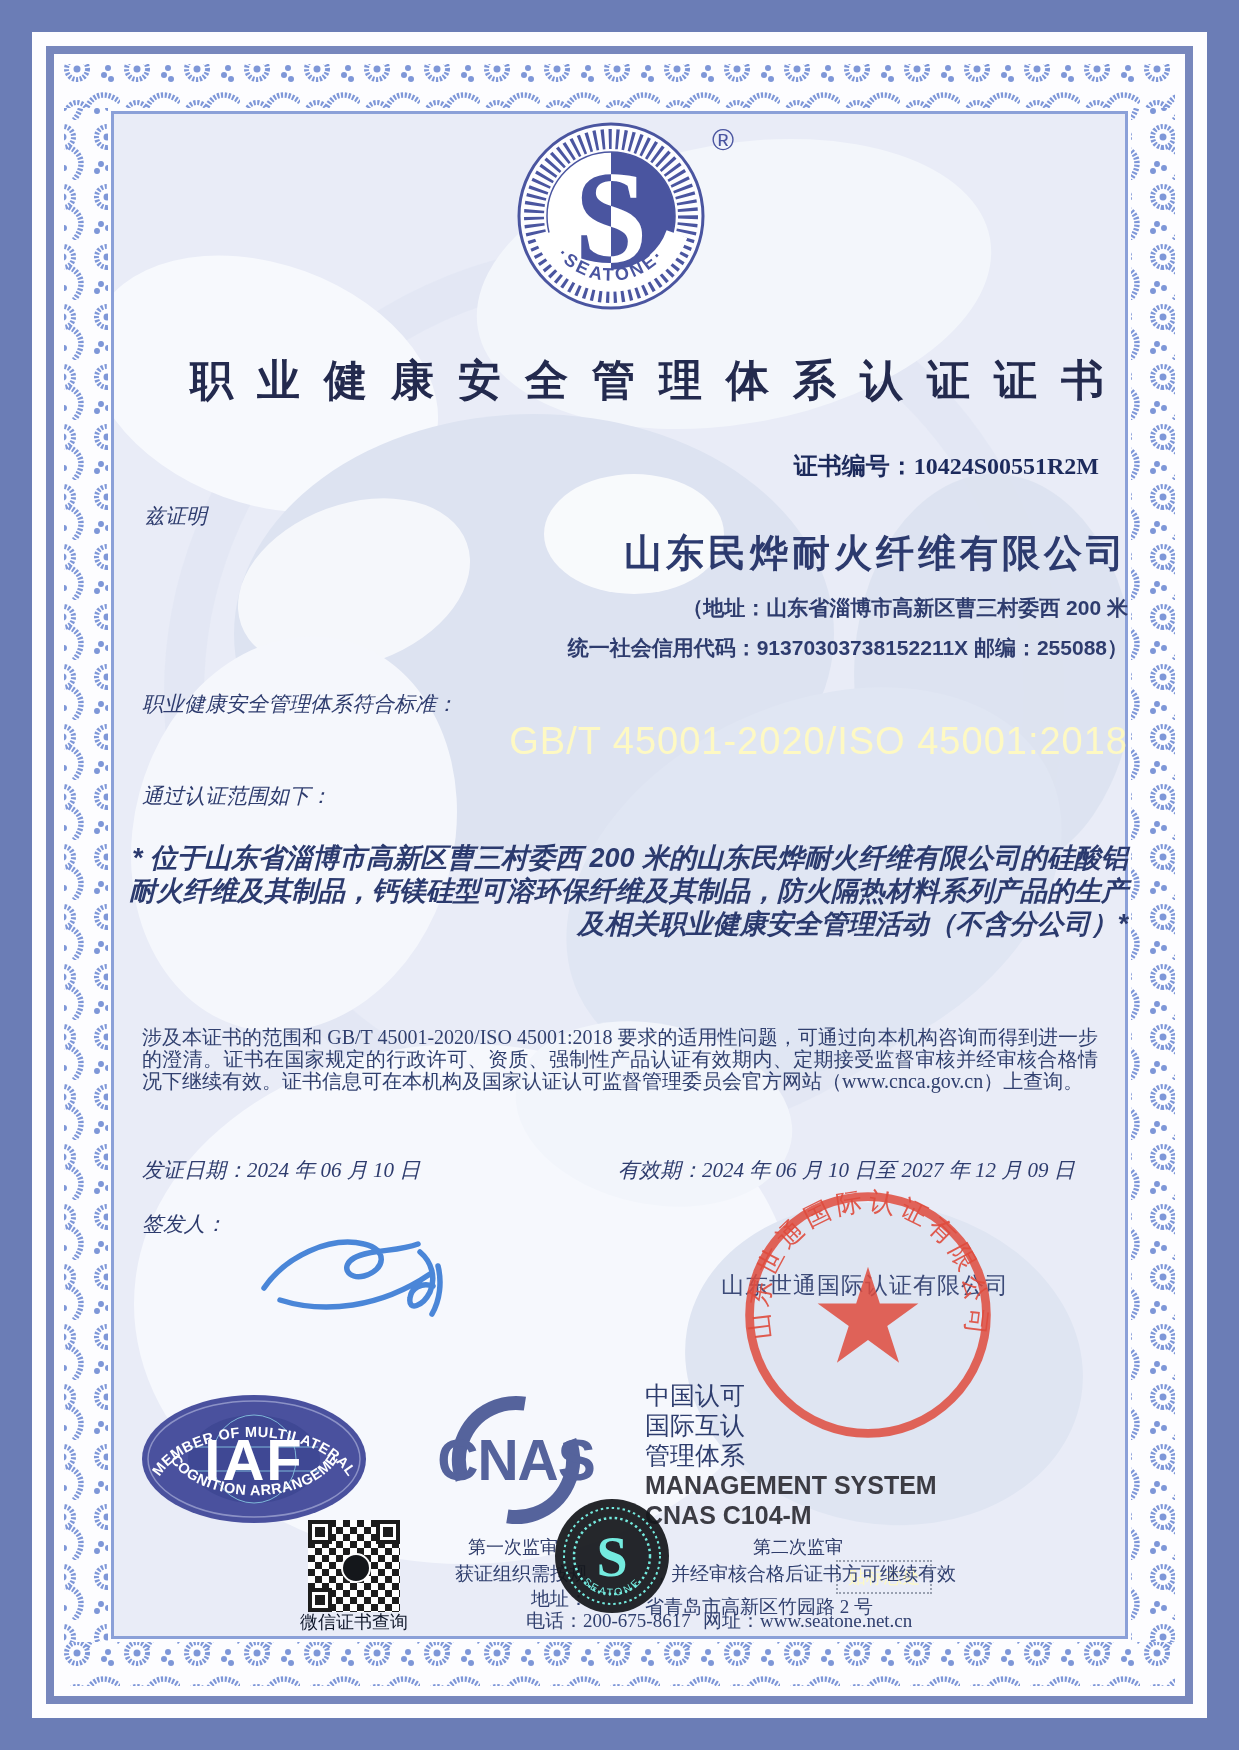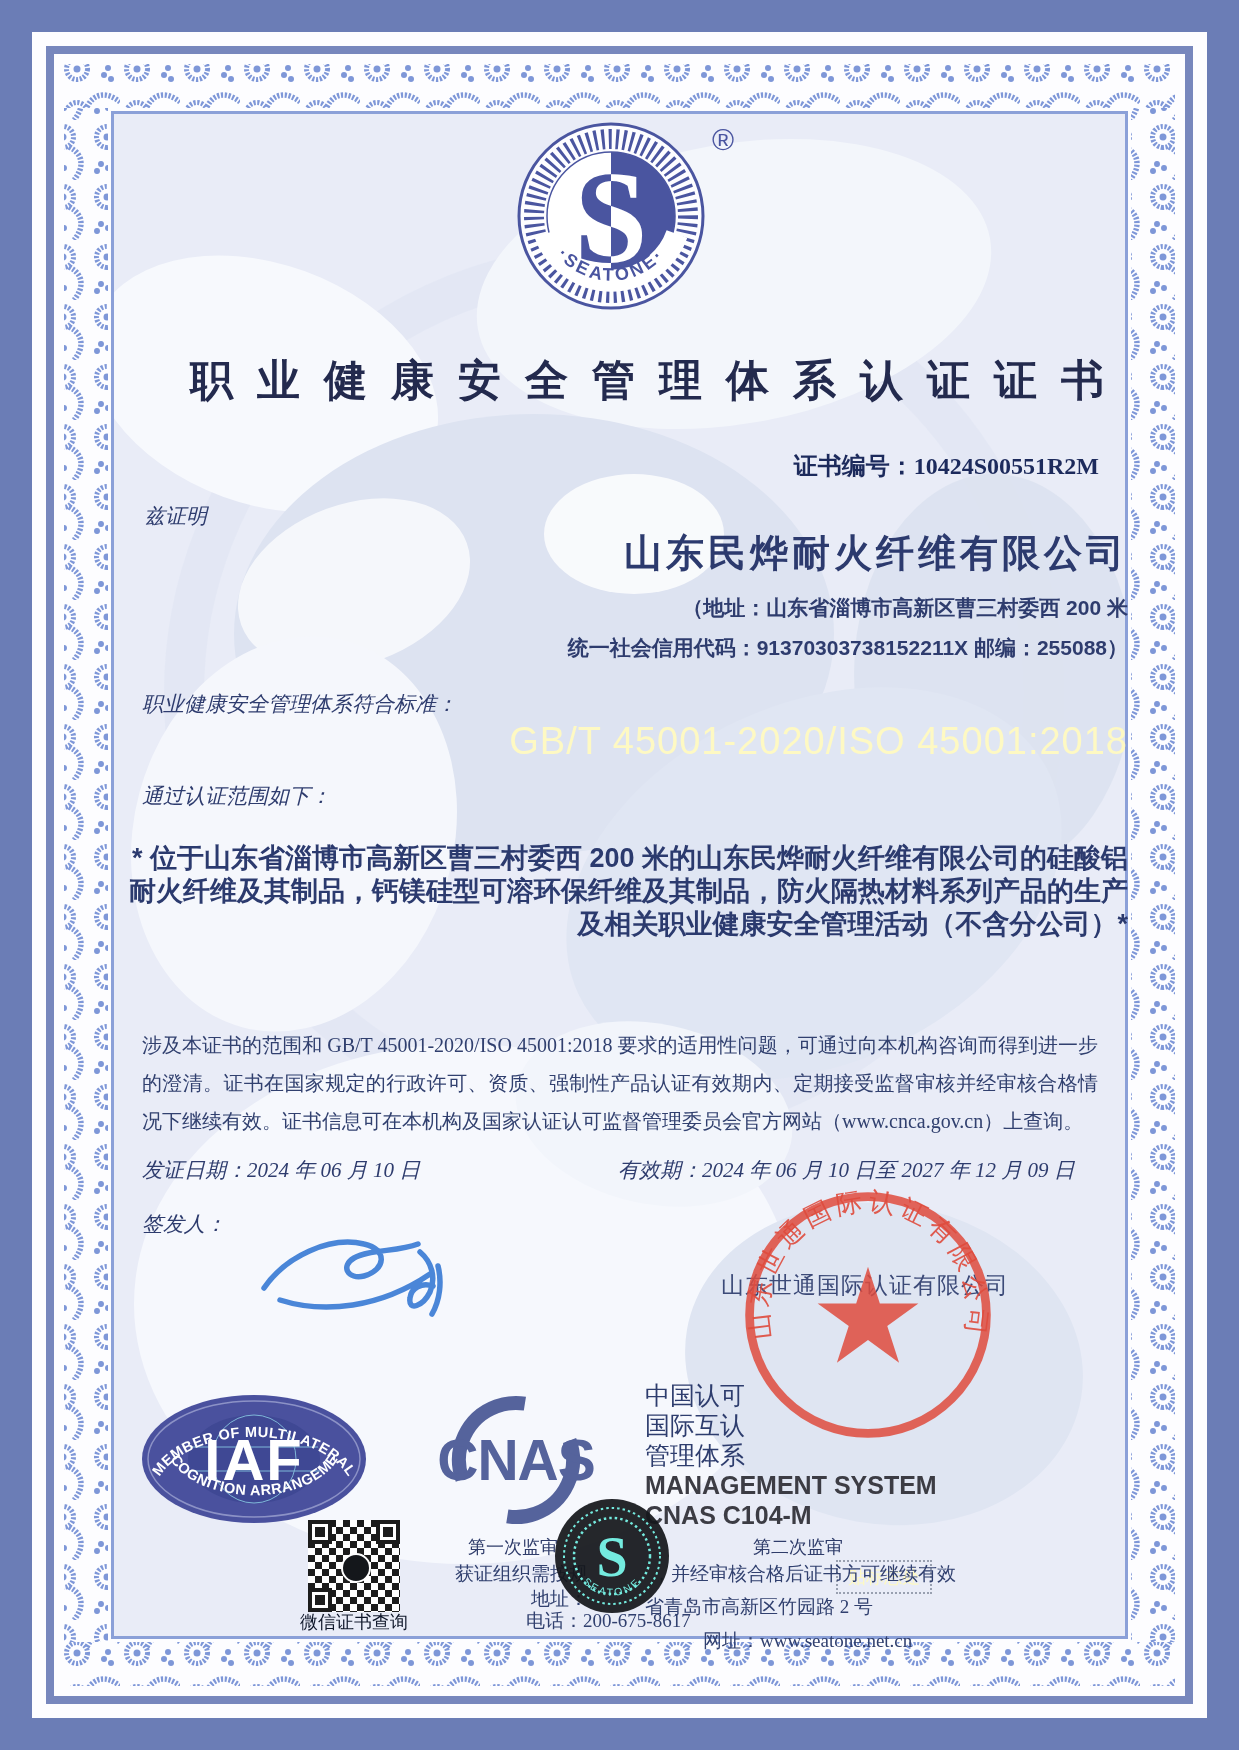--- a/index.html
+++ b/index.html
@@ -17,22 +17,22 @@
   #certno{top:450px;right:140px;font-size:24px;font-weight:bold;color:#1c2a5c;}
   #certify{top:502px;left:144px;}
   #company{top:528px;font-family:"Liberation Sans",sans-serif;font-size:38px;font-weight:bold;
            color:#2c3a6e;letter-spacing:4px;}
   #addr1{top:594px;font-family:"Liberation Sans",sans-serif;font-size:21px;font-weight:bold;color:#2e3c6e;}
   #addr2{top:634px;font-family:"Liberation Sans",sans-serif;font-size:21px;font-weight:bold;color:#2e3c6e;}
   #stdlabel{top:690px;left:142px;}
   #standard{top:720px;font-family:"Liberation Sans",sans-serif;font-size:38px;color:#fef9c3;letter-spacing:1px;}
   #scopelabel{top:782px;left:142px;}
   #scope{top:842px;font-family:"Liberation Sans",sans-serif;font-size:27px;font-weight:bold;
-         line-height:33px;color:#2b3a6e;}
-  #fineprint{top:1026px;left:142px;width:956px;font-size:20px;line-height:38px;
+         line-height:33px;color:#2b3a6e;font-style:italic;}
+  #fineprint{top:1026px;left:142px;width:956px;font-size:20px;line-height:22px;
              text-align:justify;color:#31406f;}
   #issue{top:1156px;left:142px;}
   #valid{top:1156px;left:618px;}
   #issuer{top:1210px;left:142px;}
   #signature{left:252px;top:1222px;z-index:5;}
   #redseal{left:738px;top:1185px;z-index:6;}
   #companyprint{top:1270px;left:721px;font-size:23px;color:#3c4a78;letter-spacing:1px;z-index:4;}
   #iaf{left:138px;top:1392px;}
   #cnas{left:416px;top:1388px;}
   #accred{left:645px;top:1380px;font-family:"Liberation Sans",sans-serif;font-size:25px;
@@ -48,21 +48,21 @@
   #qrcaption{top:1610px;left:296px;width:116px;text-align:center;font-size:18px;color:#0f172a;}
   #audit1{top:1535px;left:468px;font-size:18px;color:#2f3c6a;}
   #audit2{top:1535px;left:753px;font-size:18px;color:#2f3c6a;}
   #stickerbox{top:1524px;left:836px;border:2px dotted #99a0b0;padding:3px 10px;
               font-size:18px;color:#fef9c3;margin-top:36px;}
   #notel{top:1561px;left:455px;font-size:19px;color:#31406f;}
   #noter{top:1561px;left:652px;font-size:19px;color:#31406f;}
   #addrl{top:1586px;left:531px;font-size:19px;color:#31406f;}
   #addrr{top:1586px;left:645px;font-size:19px;color:#31406f;margin-top:8px;}
   #tel{top:1608px;left:526px;font-size:19px;color:#31406f;}
-  #web{top:1608px;left:703px;font-size:19px;color:#31406f;margin-top:20px;}
+  #web{top:1608px;left:703px;font-size:19px;color:#31406f;}
   #darkseal{left:552px;top:1496px;z-index:8;}
   svg text{font-family:"Liberation Sans",sans-serif;}
   svg .serif{font-family:"Liberation Serif",serif;}
 </style>
 </head>
 <body>
 
 <div class="page">
 
   <div class="mat"></div>

